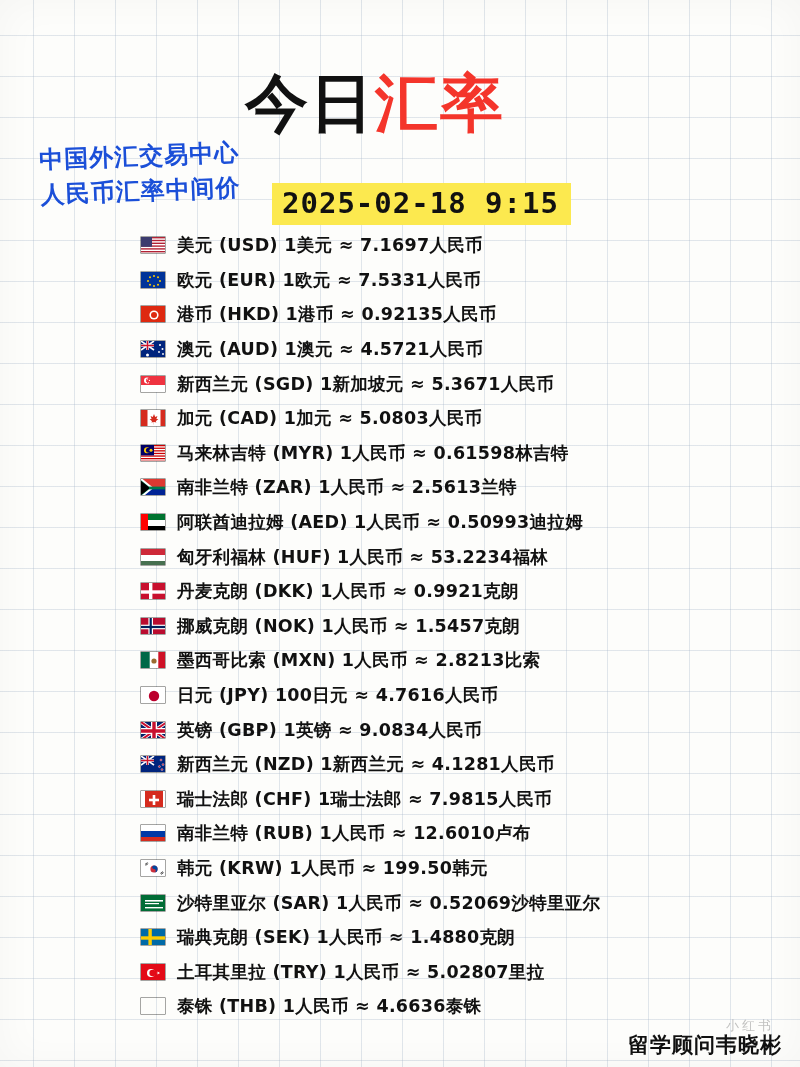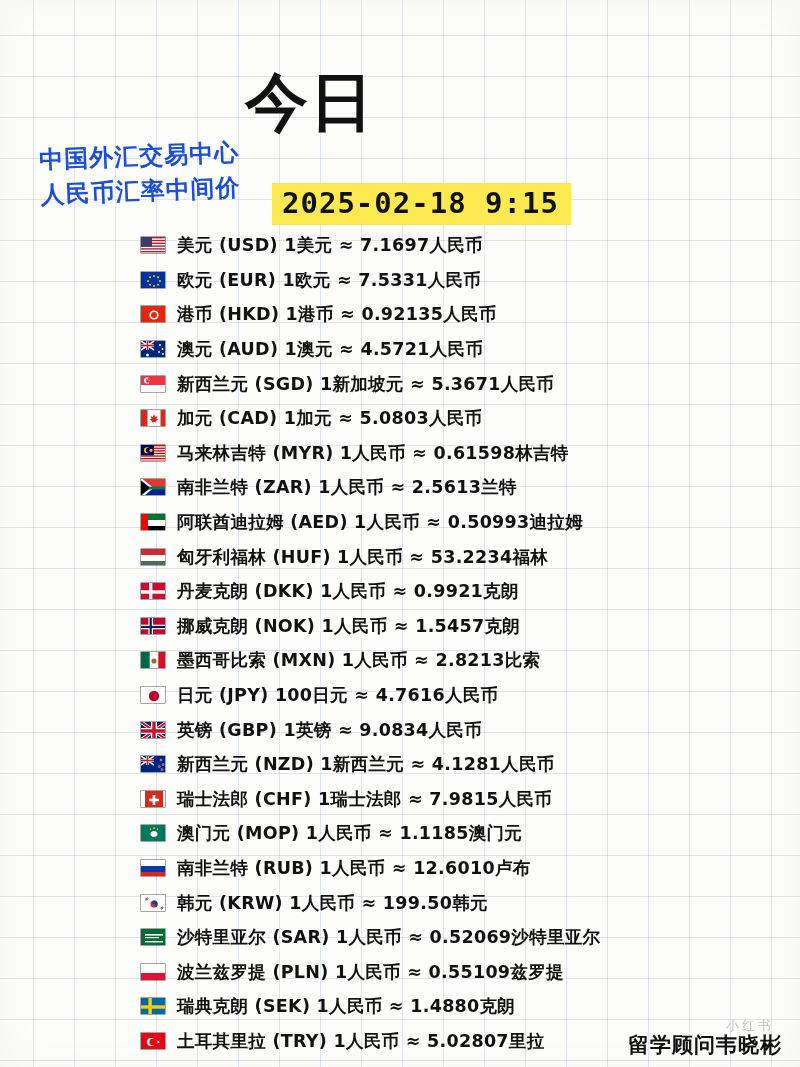--- a/index.html
+++ b/index.html
@@ -41,21 +41,21 @@
     padding-top: 62px;
     height: 150px;
   }
 
   .title-row {
     position: absolute;
     left: 245px;
     top: 72px;
     display: flex;
     align-items: baseline;
-    font-family: Liberation Serif, serif;
+    font-family: Liberation Sans, sans-serif;
     font-weight: bold;
     font-size: 63px;
     letter-spacing: 2px;
     line-height: 1;
   }
   .title-black { color: #111111; }
   .title-red { color: #f4352b; }
 
   .subtitle {
     position: absolute;
@@ -143,20 +143,21 @@
   }
 </style>
 </head>
 <body>
 
 <div id="page">
 
   <div class="header">
     <div class="title-row">
       <span class="title-black">今日</span>
+      <span class="title-red">汇率</span>
     </div>
     <div class="subtitle">
       <div>中国外汇交易中心</div>
       <div>人民币汇率中间价</div>
     </div>
     <div class="date-badge">2025-02-18  9:15</div>
   </div>
 
   <div class="list" id="rate-list">
       <div class="row">
@@ -352,32 +353,20 @@
         <span class="flag"><svg viewBox="0 0 26 18" width="26" height="18">
             <rect width="26" height="18" fill="#fff"></rect>
             <rect x="4" width="18" height="18" fill="#d52b1e"></rect>
             <rect x="11.7" y="4" width="2.6" height="10" fill="#fff"></rect>
             <rect x="8" y="7.7" width="10" height="2.6" fill="#fff"></rect>
           </svg></span>
         <span class="row-text">瑞士法郎 (CHF) 1瑞士法郎 ≈ 7.9815人民币</span>
       </div>
       <div class="row">
         <span class="flag"><svg viewBox="0 0 26 18" width="26" height="18">
-            <rect width="26" height="18" fill="#00785e"></rect>
-            <path d="M13 6 c2 0 3.6 1.4 3.6 3.2 c0 1.4 -1.6 2.6 -3.6 2.6 c-2 0 -3.6 -1.2 -3.6 -2.6 c0 -1.8 1.6 -3.2 3.6 -3.2z" fill="#fff"></path>
-            <g fill="#ffd700">
-              <circle cx="13" cy="3.2" r="0.9"></circle>
-              <circle cx="9.6" cy="4.2" r="0.7"></circle>
-              <circle cx="16.4" cy="4.2" r="0.7"></circle>
-            </g>
-          </svg></span>
-        <span class="row-text">澳门元 (MOP) 1人民币 ≈ 1.1185澳门元</span>
-      </div>
-      <div class="row">
-        <span class="flag"><svg viewBox="0 0 26 18" width="26" height="18">
             <rect width="26" height="6" fill="#fff"></rect>
             <rect y="6" width="26" height="6" fill="#0039a6"></rect>
             <rect y="12" width="26" height="6" fill="#d52b1e"></rect>
           </svg></span>
         <span class="row-text">南非兰特 (RUB) 1人民币 ≈ 12.6010卢布</span>
       </div>
       <div class="row">
         <span class="flag"><svg viewBox="0 0 26 18" width="26" height="18">
             <rect width="26" height="18" fill="#fff"></rect>
             <path d="M13 5.4 a3.6 3.6 0 0 1 0 7.2 a3.6 3.6 0 0 1 0 -7.2z" fill="#cd2e3a"></path>
@@ -393,27 +382,20 @@
         <span class="flag"><svg viewBox="0 0 26 18" width="26" height="18">
             <rect width="26" height="18" fill="#006c35"></rect>
             <rect x="4" y="5" width="18" height="1.6" fill="#fff"></rect>
             <rect x="4" y="8" width="14" height="1.2" fill="#fff"></rect>
             <rect x="4" y="12" width="18" height="1.4" fill="#fff"></rect>
           </svg></span>
         <span class="row-text">沙特里亚尔 (SAR) 1人民币 ≈ 0.52069沙特里亚尔</span>
       </div>
       <div class="row">
         <span class="flag"><svg viewBox="0 0 26 18" width="26" height="18">
-            <rect width="26" height="9" fill="#fff"></rect>
-            <rect y="9" width="26" height="9" fill="#dc143c"></rect>
-          </svg></span>
-        <span class="row-text">波兰兹罗提 (PLN) 1人民币 ≈ 0.55109兹罗提</span>
-      </div>
-      <div class="row">
-        <span class="flag"><svg viewBox="0 0 26 18" width="26" height="18">
             <rect width="26" height="18" fill="#006aa7"></rect>
             <rect x="7.4" width="3.4" height="18" fill="#fecc00"></rect>
             <rect y="7.3" width="26" height="3.4" fill="#fecc00"></rect>
           </svg></span>
         <span class="row-text">瑞典克朗 (SEK) 1人民币 ≈ 1.4880克朗</span>
       </div>
       <div class="row">
         <span class="flag"><svg viewBox="0 0 26 18" width="26" height="18">
             <rect width="26" height="18" fill="#e30a17"></rect>
             <circle cx="10" cy="9" r="4" fill="#fff"></circle>

